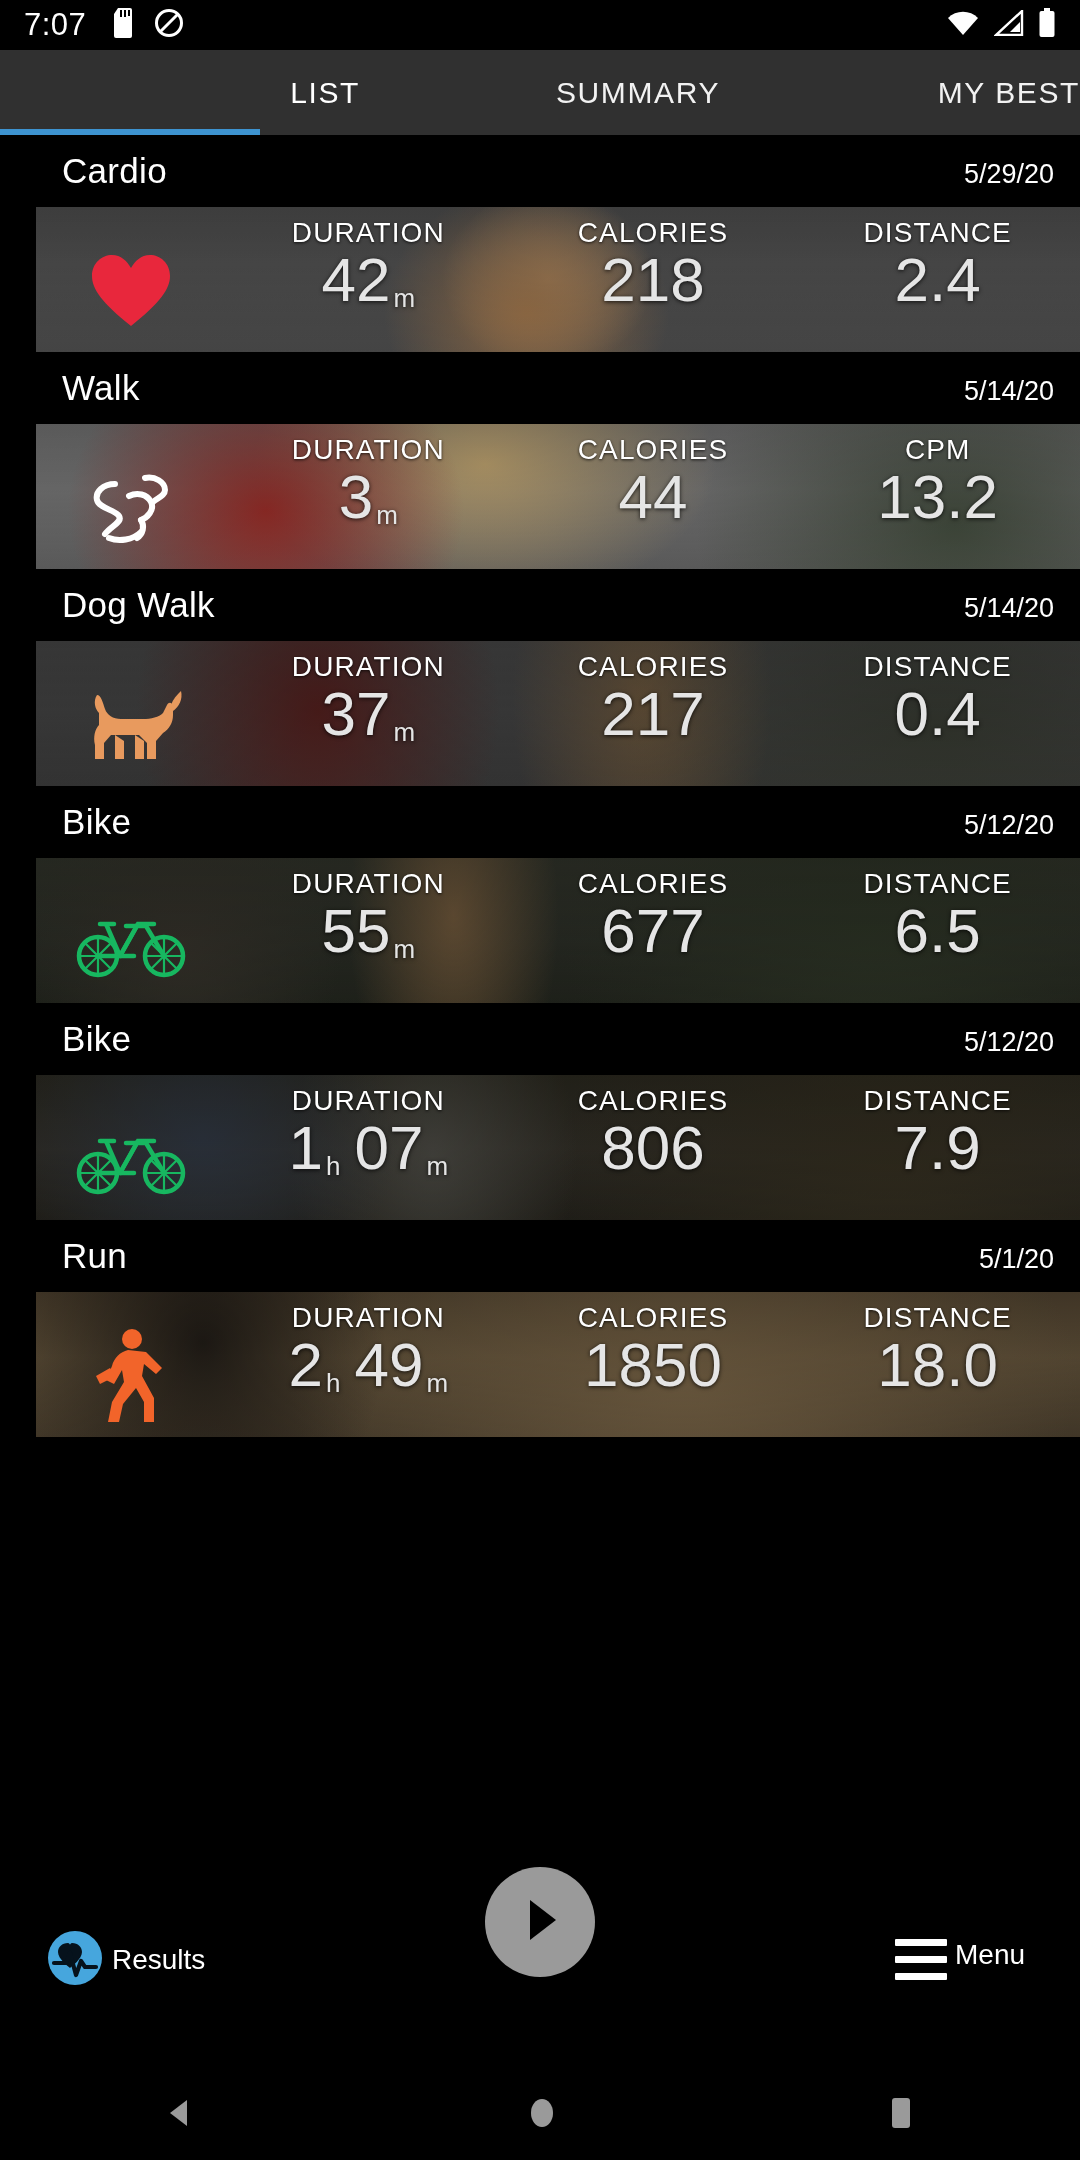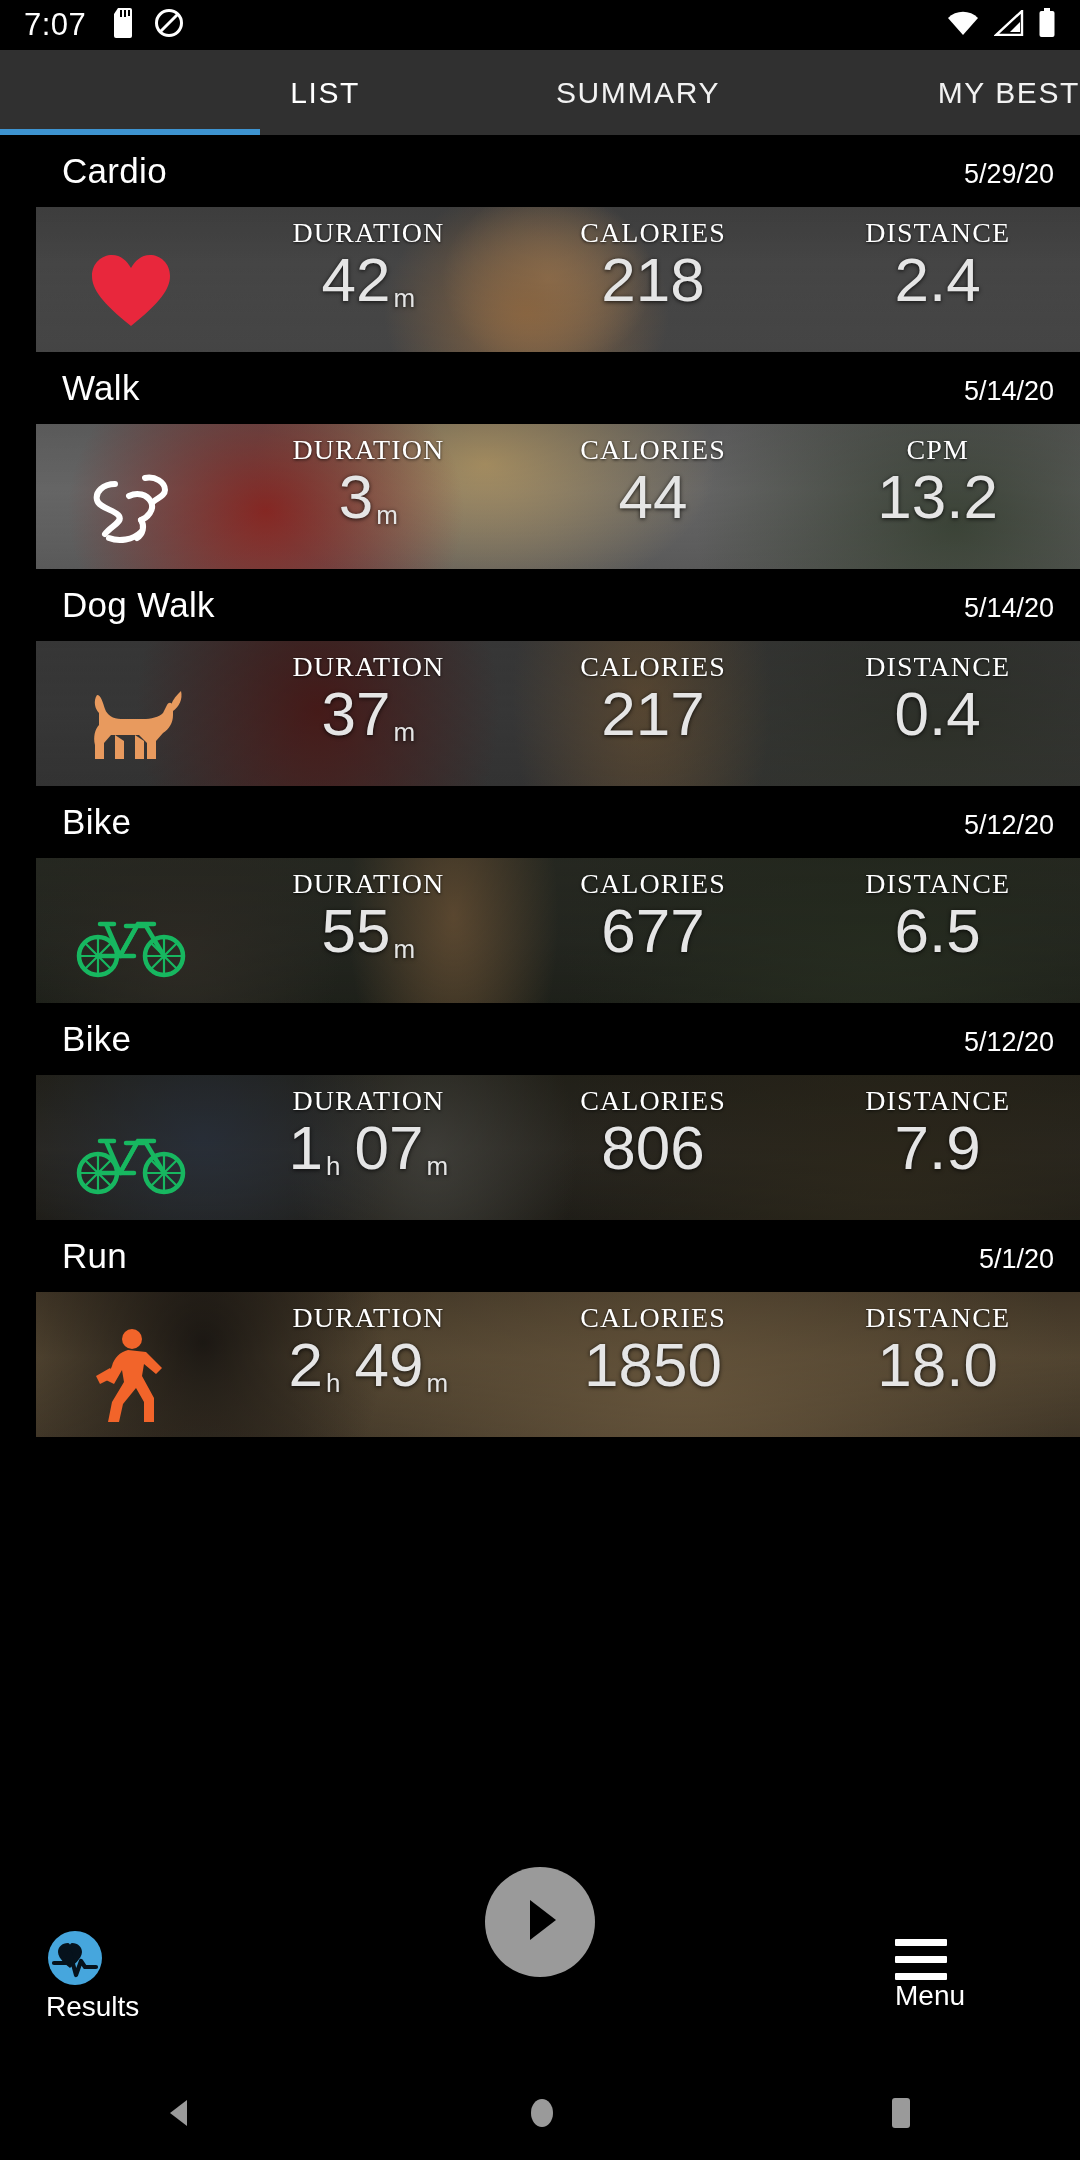--- a/index.html
+++ b/index.html
@@ -63,21 +63,20 @@
     padding-top:26px;
   }
   .stats {
     position:relative; z-index:2; flex:1; display:flex;
     height:145px;
   }
   .stat { flex:1; display:flex; flex-direction:column; align-items:center; }
   .stat-label {
     color:#fff; font-size:28px; letter-spacing:1.1px; margin-top:10px;
     text-shadow:0 1px 3px rgba(0,0,0,.8);
-    font-family:Liberation Serif, serif;
   }
   .stat-value {
     color:#e5e5e5; font-size:62px; line-height:1; 
     display:flex; align-items:flex-end; white-space:nowrap;
     text-shadow:0 1px 4px rgba(0,0,0,.8);
   }
   .unit { font-size:26px; margin-left:3px; }
   .seg-gap { width:14px; }
 
   
@@ -123,22 +122,22 @@
   }
   .scrim-light { background:linear-gradient(180deg, rgba(0,0,0,.18), rgba(0,0,0,.05)); }
   .scrim-dark  { background:linear-gradient(180deg, rgba(0,0,0,.30), rgba(0,0,0,.18)); }
 
   
   .bottombar {
     position:absolute; left:0; right:0; bottom:90px; height:155px;
     background:#000; z-index:20;
   }
   .bb-item {
-    position:absolute; top:14px; display:flex; flex-direction:column;
-    align-items:flex-start; color:#fff;
+    position:absolute; top:14px; display:flex; flex-direction:row;
+    align-items:center; gap:8px; color:#fff;
   }
   .bb-results { left:46px; width:145px; }
   .bb-menu { right:40px; width:145px; }
   .bb-label { font-size:28px; color:#fff; }
   .fab {
     position:absolute; left:50%; transform:translateX(-50%);
     top:-48px; width:110px; height:110px; border-radius:50%;
     background:#9a9a9a; display:flex; align-items:center; justify-content:center;
     z-index:25;
   }

